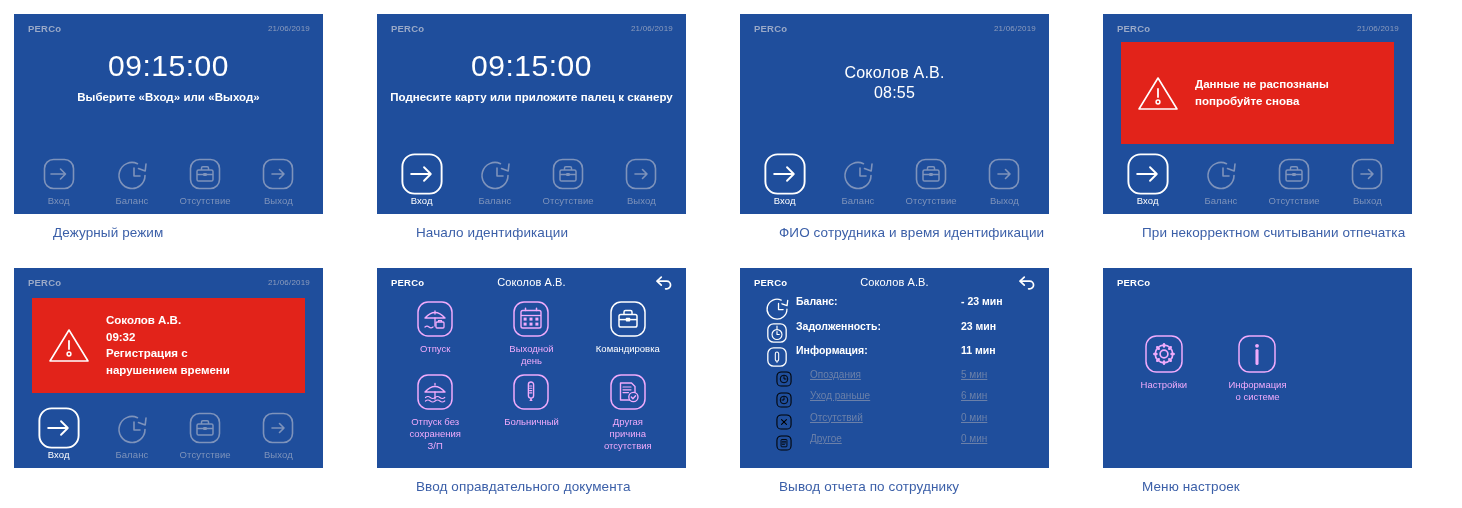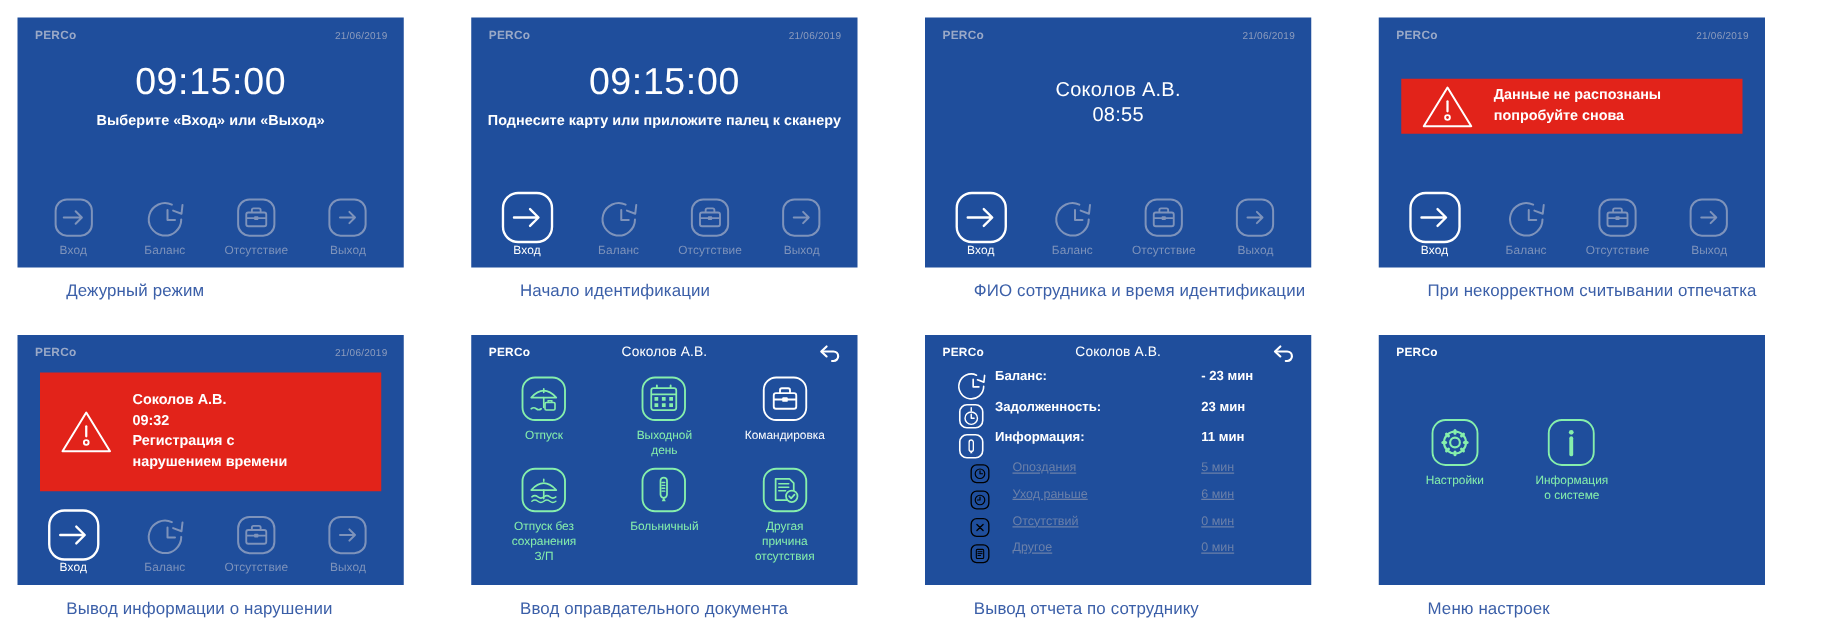--- a/index.html
+++ b/index.html
@@ -109,25 +109,25 @@
     color: #ffffff;
     letter-spacing: .2px;
     margin-top: 2px;
   }
 
   
   .alert {
     position: absolute;
     left: 18px;
     right: 18px;
-    top: 49px;
+    top: 28px;
     background: #e2231a;
     display: flex;
     align-items: center;
-    padding: 2px 0;
+    padding: 31px 0;
   }
   .alert.tall { padding: 14px 0; }
   .alert .warn {
     width: 74px;
     flex: 0 0 74px;
     display: flex;
     justify-content: center;
     align-items: center;
   }
   .alert .atxt {
@@ -170,21 +170,21 @@
   .tilegrid {
     position: absolute;
     left: 10px; right: 10px;
     top: 28px;
     display: grid;
     grid-template-columns: repeat(3, 1fr);
     row-gap: 2px;
   }
   .tile {
     text-align: center;
-    color: #86efac;
+    color: #f0abfc;
   }
   .tile .glyph {
     height: 46px;
     display: flex;
     align-items: center;
     justify-content: center;
   }
   .tile .tlabel {
     font-size: 9.5px;
     line-height: 1.25;
@@ -536,21 +536,20 @@
           <div class="glyph">
             <svg width="34" height="34" viewBox="0 0 34 34">
                 <rect x="2.5" y="2.5" width="29" height="29" rx="9" fill="none" stroke="currentColor" stroke-width="1.6"></rect>
                 <path d="M11 17 H23 M18.5 12.5 L23 17 L18.5 21.5" fill="none" stroke="currentColor" stroke-width="1.6" stroke-linecap="round" stroke-linejoin="round"></path>
               </svg>
           </div>
           <div class="nlabel">Выход</div>
         </div>
       </div>
     </div>
-    <div class="caption">Вывод информации о нарушении</div>
   </div>
 
   <div class="cell" style="left:377px; top:268px;">
     <div class="panel">
       <div class="topbar">
         <div class="brand bright">PERCo</div>
         <div class="title-center">Соколов А.В.</div>
         <div class="backarrow">
           <svg width="20" height="20" viewBox="0 0 22 22">
               <path d="M4 9 h10 a4.2 4.2 0 0 1 0 8.4 h-1.2" fill="none" stroke="#ffffff" stroke-width="1.9" stroke-linecap="round"></path>

